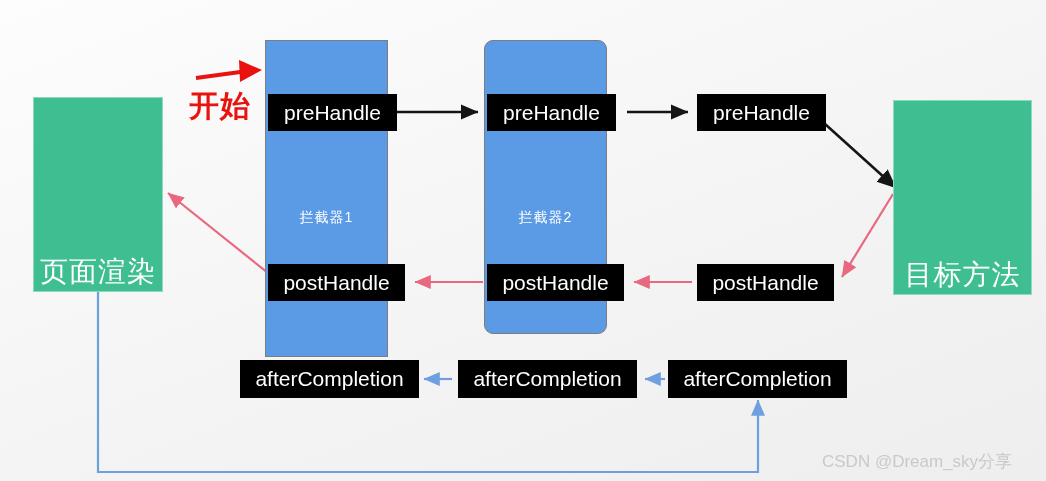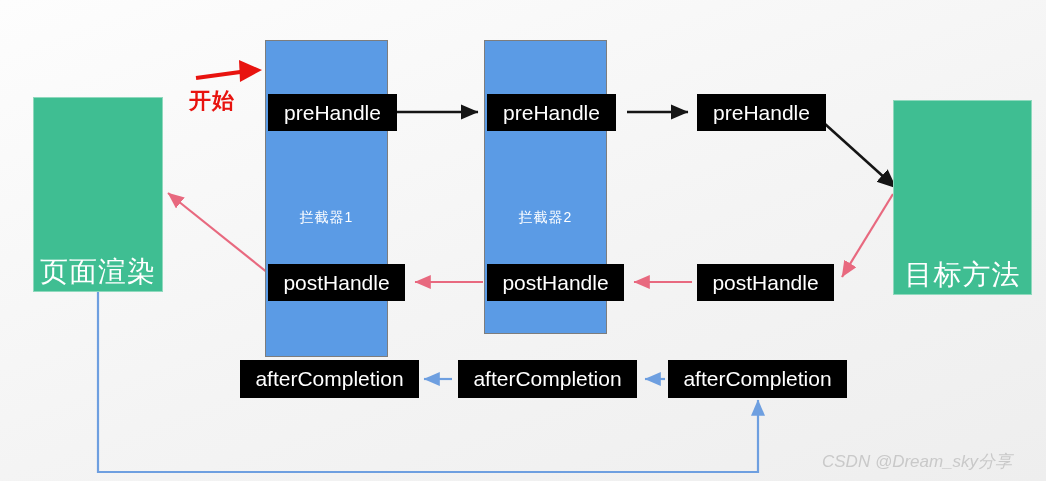--- a/index.html
+++ b/index.html
@@ -61,32 +61,31 @@
     align-items: center;
     justify-content: center;
     font-size: 21px;
     box-sizing: border-box;
     white-space: nowrap;
   }
 
   .start-text {
     position: absolute;
     color: #e8130f;
-    font-size: 22px;
+    font-size: 30px;
     font-weight: 700;
     letter-spacing: 1px;
     white-space: nowrap;
   }
 
   .watermark {
     position: absolute;
     color: #c9c9c9;
     font-size: 17px;
     white-space: nowrap;
-    font-style: italic;
   }
 </style>
 </head>
 <body>
 
 <div id="canvas">
 
   <svg id="edges" viewBox="0 0 1046 481">
     <defs>
       <marker id="ah-black" markerWidth="9" markerHeight="9" refX="7.2" refY="3.2" orient="auto">
@@ -116,21 +115,21 @@
 
     <path d="M665,379 L645,379" stroke="#6E9FE0" stroke-width="2.2" fill="none" marker-end="url(#ah-blue)"></path>
     <path d="M452,379 L424,379" stroke="#6E9FE0" stroke-width="2.2" fill="none" marker-end="url(#ah-blue)"></path>
 
     <path d="M98,292 L98,472 L758,472 L758,400" stroke="#6E9FE0" stroke-width="2.2" fill="none" marker-end="url(#ah-blue)"></path>
   </svg>
 
   <div class="blue-col" style="left:265px; top:40px; width:123px; height:317px;">
     <div class="col-label">拦截器1</div>
   </div>
-  <div class="blue-col" style="left:484px; top:40px; width:123px; height:294px;">
+  <div class="blue-col" style="left:484px; top:40px; width:123px; height:294px;border-radius:9px;">
     <div class="col-label">拦截器2</div>
   </div>
 
   <div class="green-box" style="left:33px; top:97px; width:130px; height:195px;">
     <span>页面渲染</span>
   </div>
   <div class="green-box" style="left:893px; top:100px; width:139px; height:195px;">
     <span>目标方法</span>
   </div>
 

